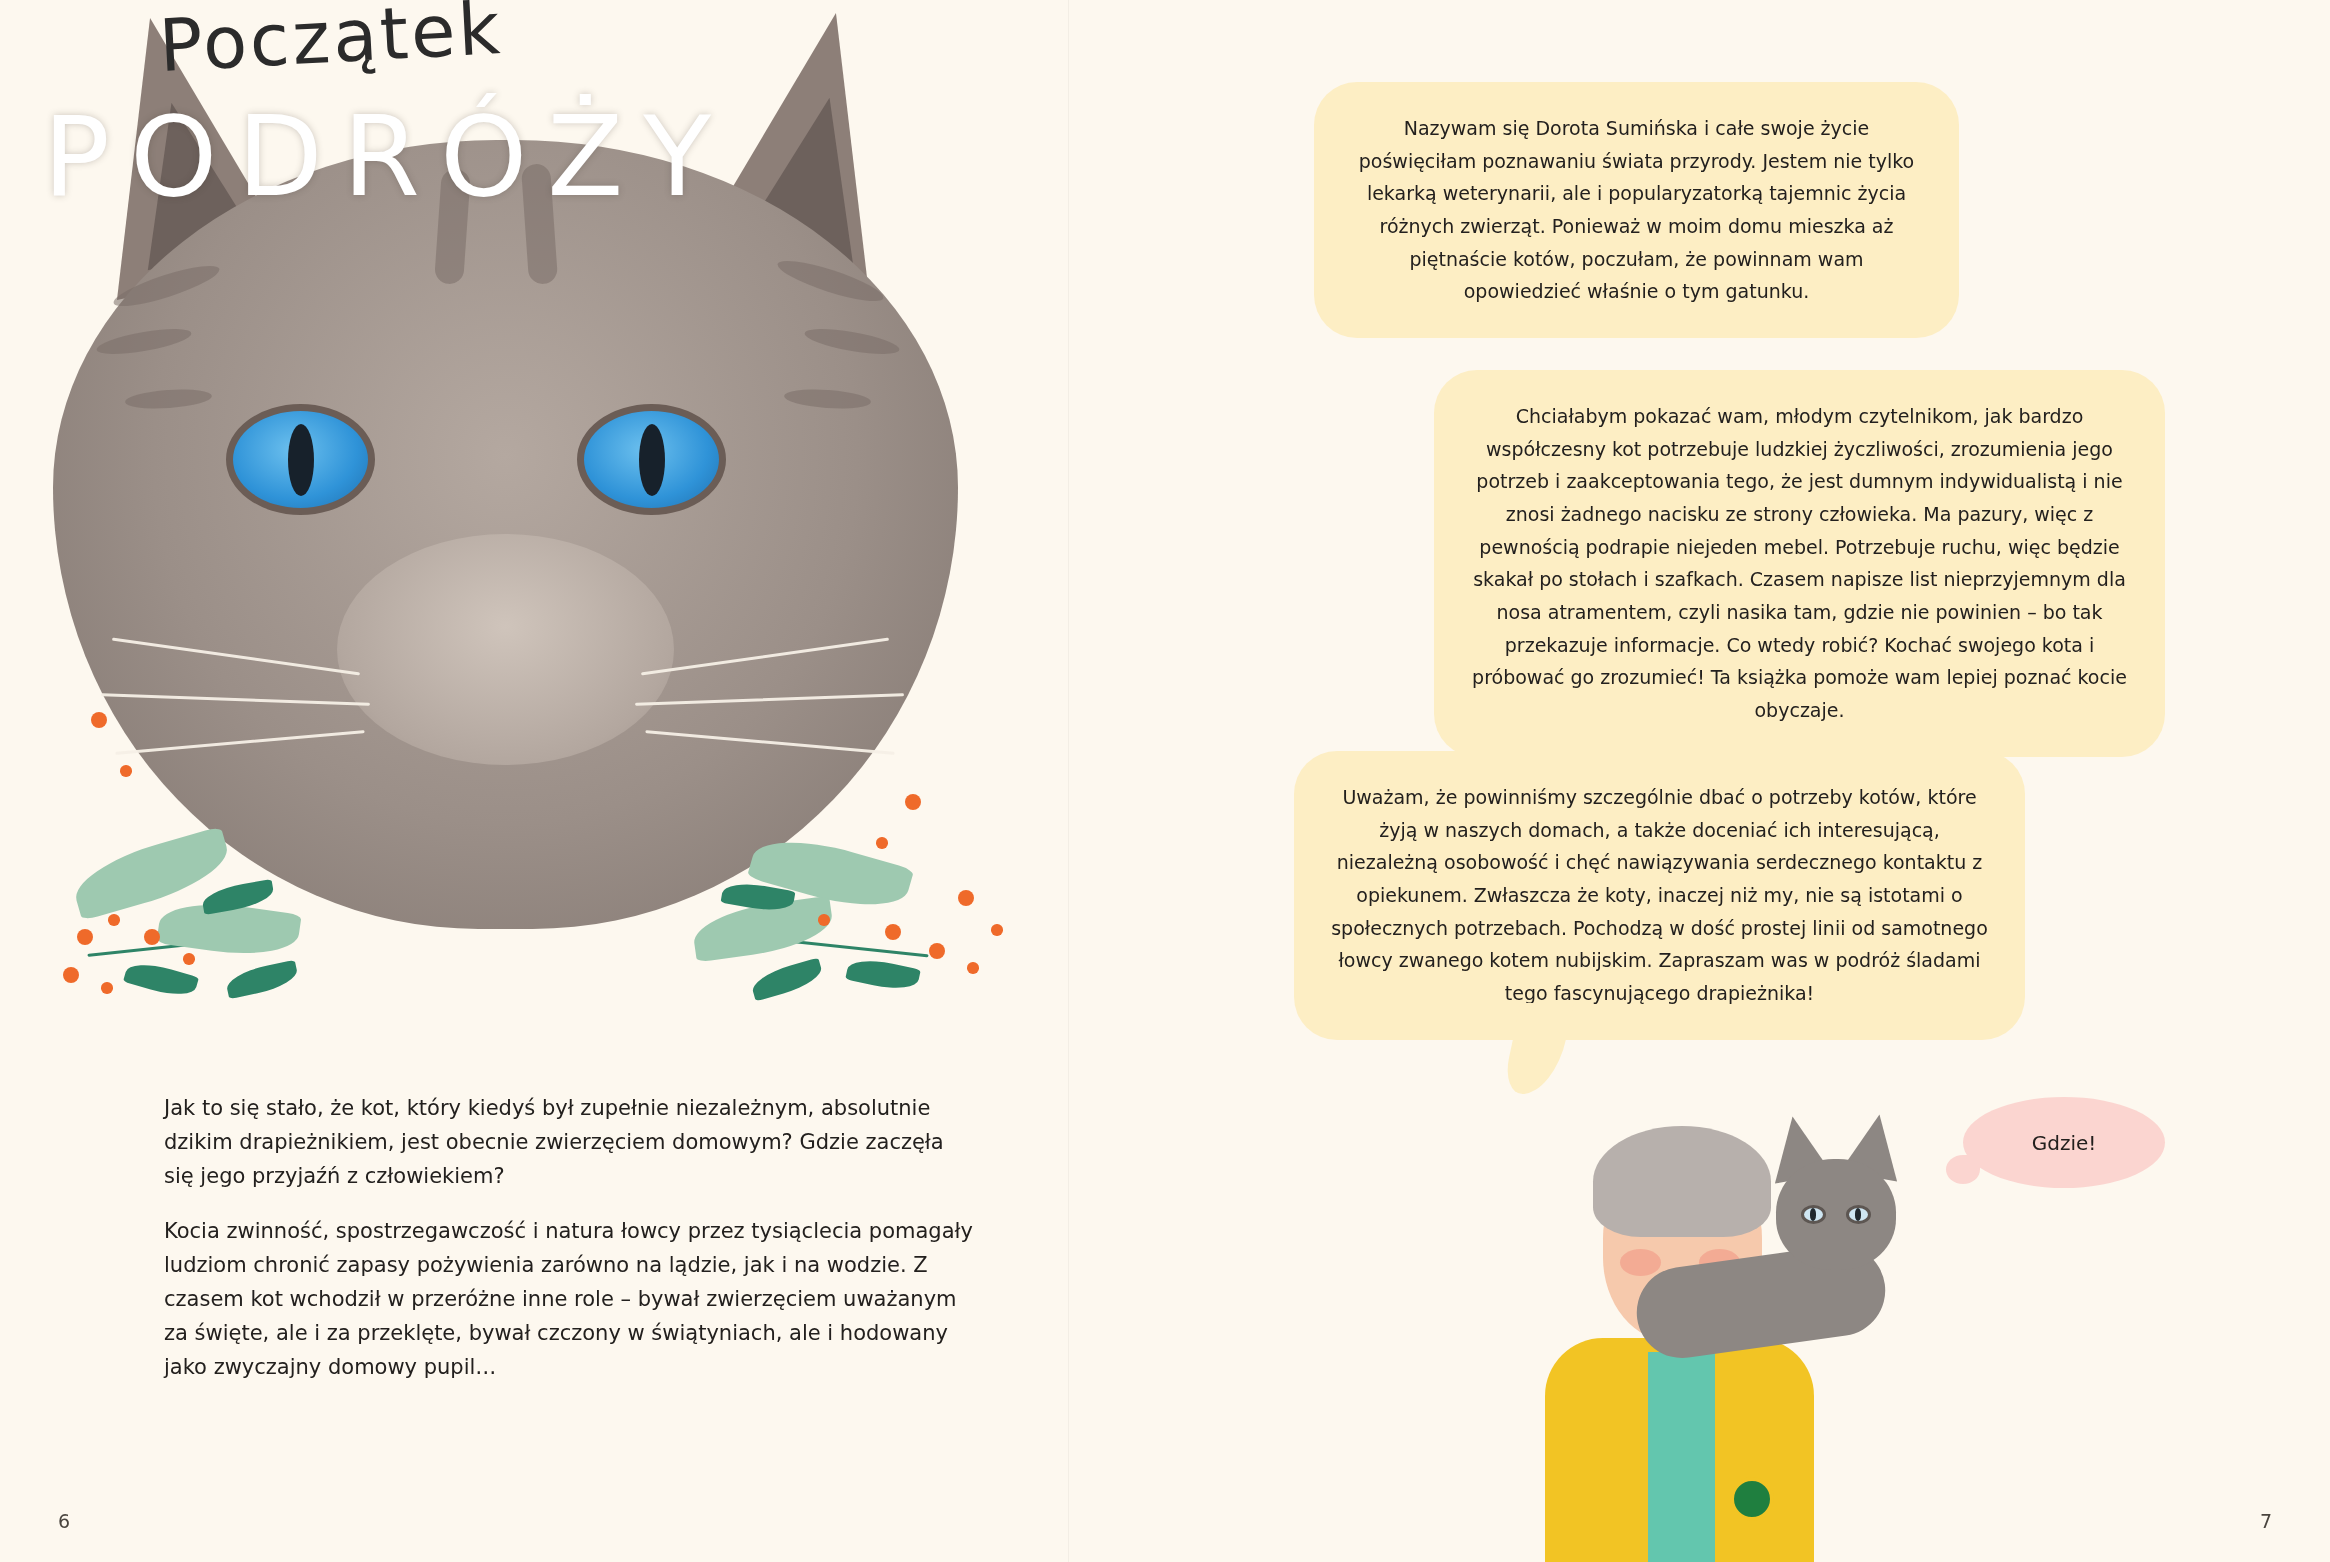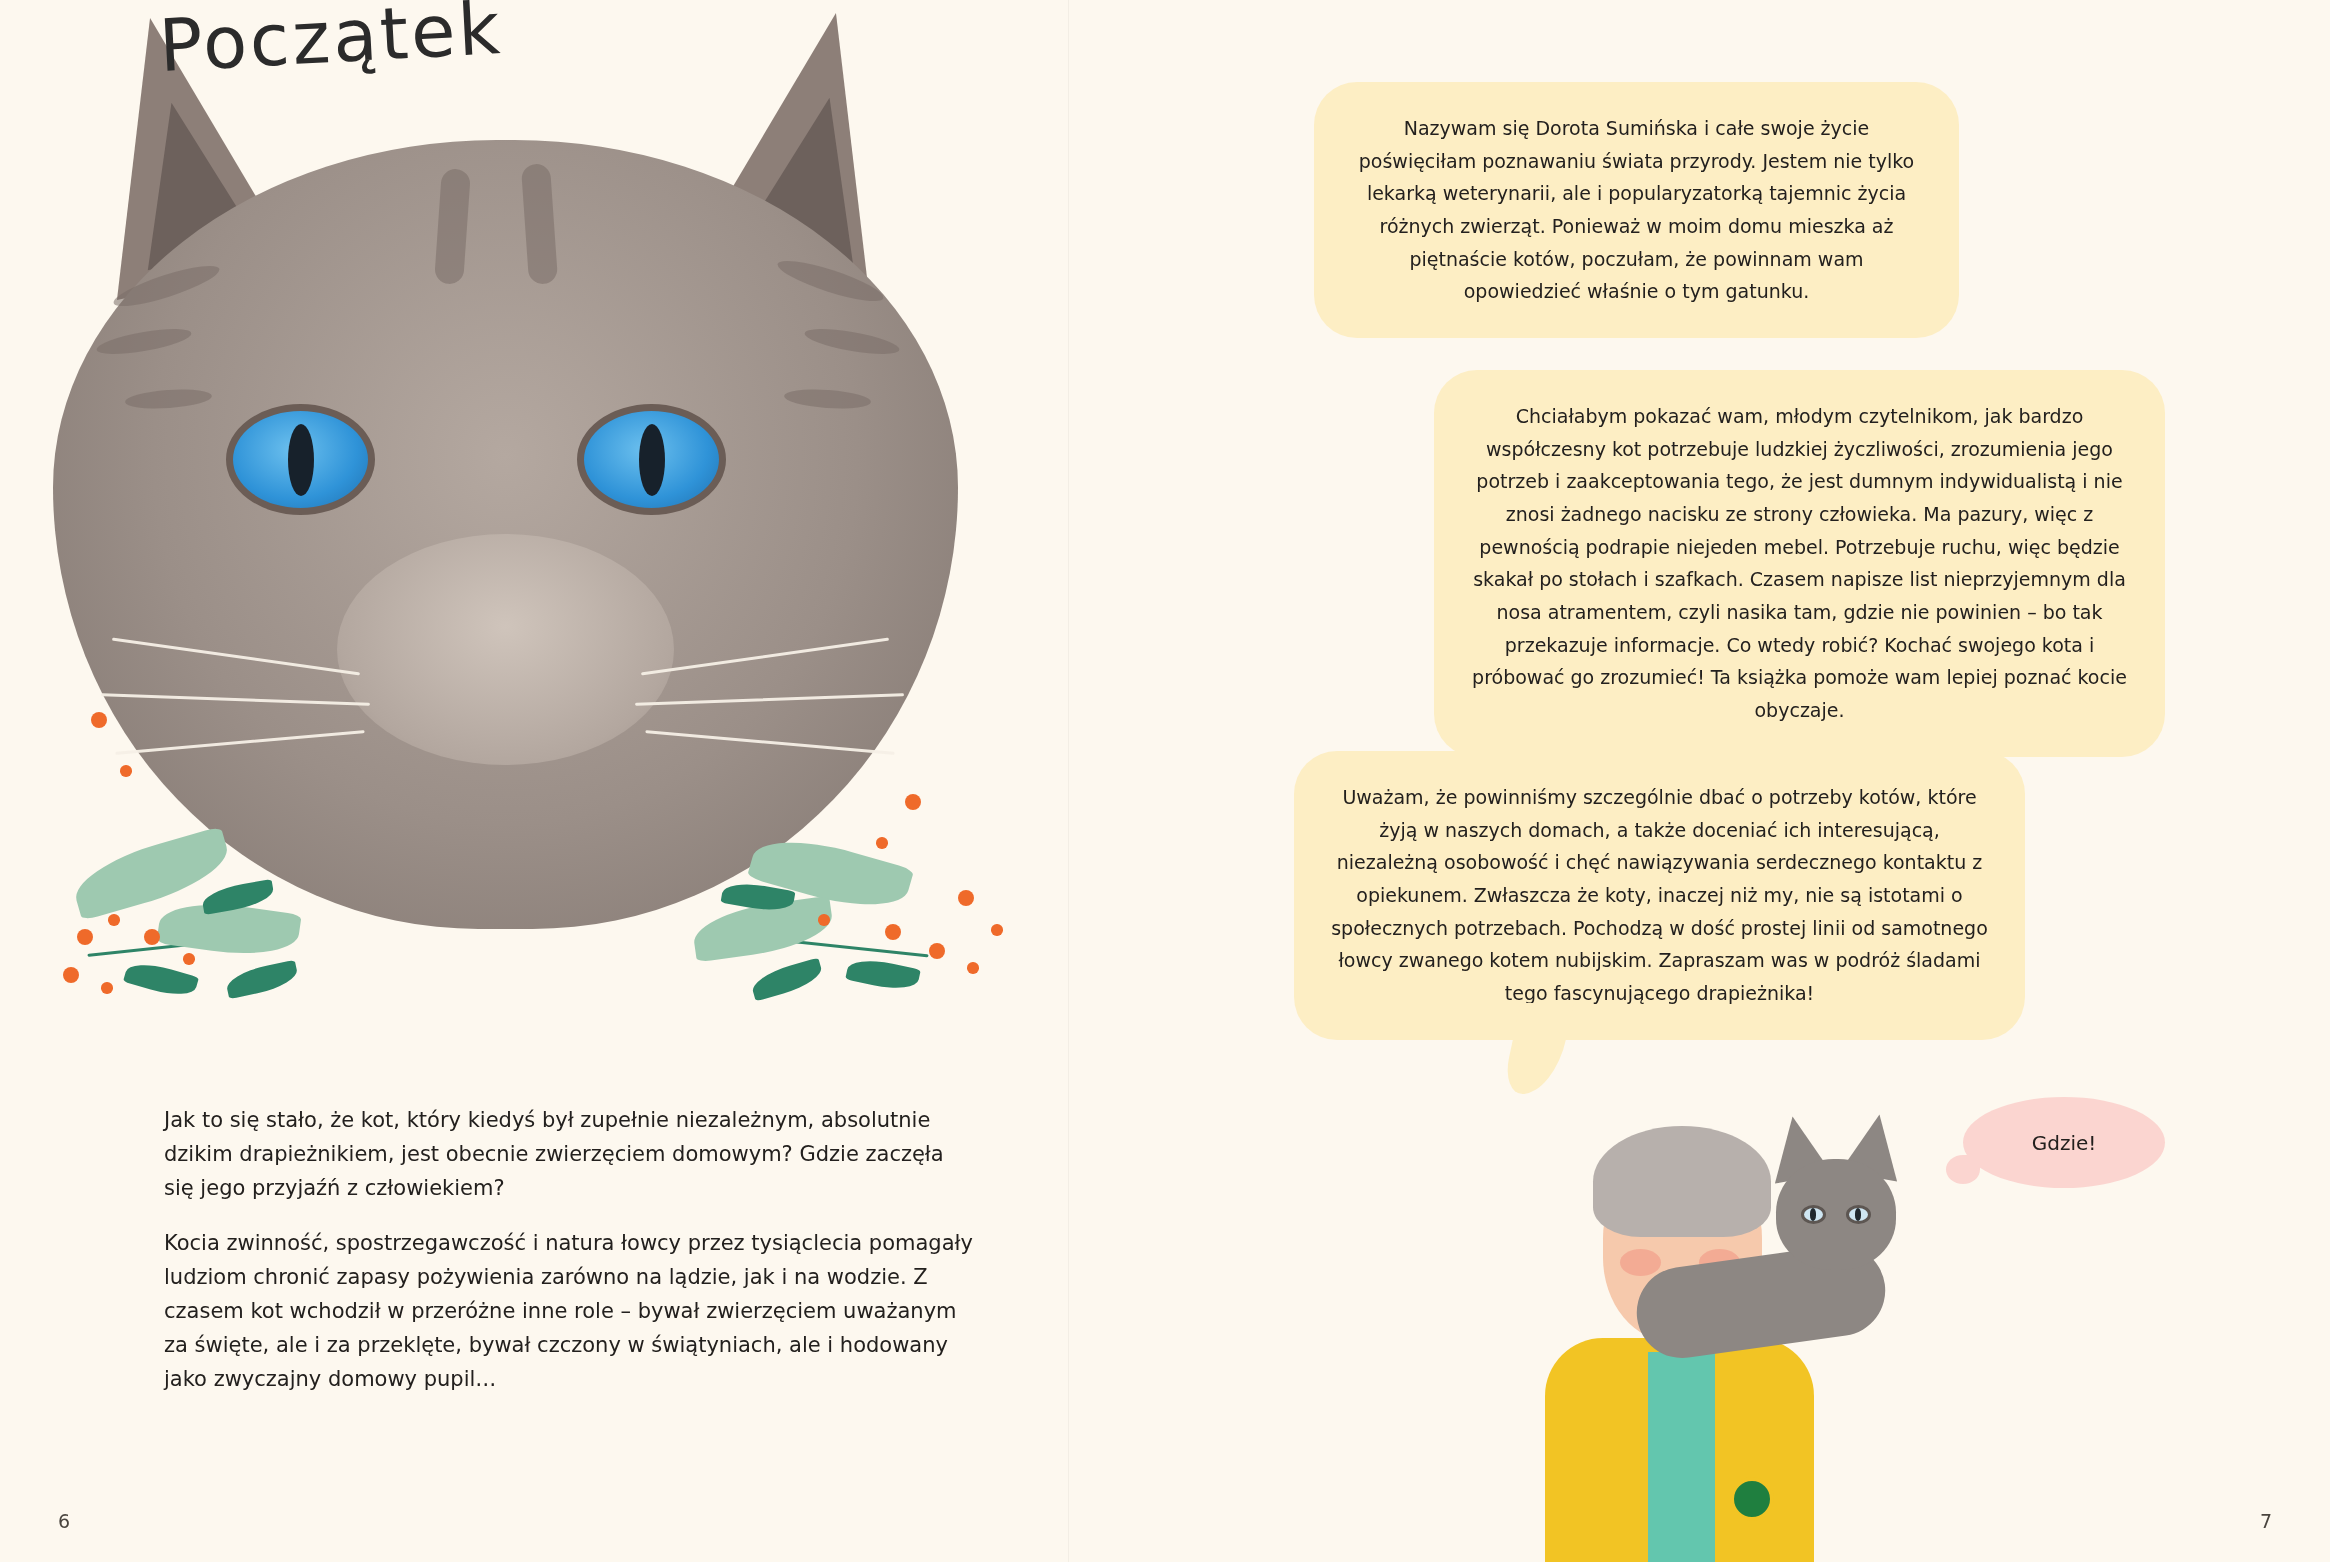--- a/index.html
+++ b/index.html
@@ -111,21 +111,21 @@
   .leaf-dark{background:#2e8467;}
   .berry{position:absolute;width:16.4px;height:16.4px;border-radius:50%;background:#ef6a2a;}
   .berry-s{width:11.5px;height:11.5px;}
   .stem{position:absolute;background:#2e8467;height:3.4px;border-radius:1.9px;}
 
   .body-text{
     position:absolute;left:164px;top:1087px;width:813px;
     font-family:"DejaVu Sans", sans-serif;
     font-size:21px;line-height:1.62;color:#23201e;
   }
-  .body-text p{margin:16px 0 21px 0;}
+  .body-text p{margin:4px 0 21px 0;}
 
   .folio{
     position:absolute;bottom:31px;
     font-family:"DejaVu Sans", sans-serif;
     font-size:19px;color:#4a453f;
   }
   .folio-left{left:58px;}
   .folio-right{right:58px;}
 
   
@@ -243,20 +243,21 @@
       <div class="muzzle"></div>
 
       <div class="whisker" style="left:111px;top:674px;width:250px;transform:rotate(8deg);"></div>
       <div class="whisker" style="left:101px;top:717px;width:269px;transform:rotate(2deg);"></div>
       <div class="whisker" style="left:115px;top:760px;width:250px;transform:rotate(-5deg);"></div>
       <div class="whisker" style="left:640px;top:674px;width:250px;transform:rotate(-8deg);"></div>
       <div class="whisker" style="left:635px;top:717px;width:269px;transform:rotate(-2deg);"></div>
       <div class="whisker" style="left:645px;top:760px;width:250px;transform:rotate(5deg);"></div>
 
       <div class="title-poczatek">Początek</div>
+      <div class="title-podrozy">PODRÓŻY</div>
     </div>
 
     <div>
       <div class="stem" style="left:87px;top:943px;width:207px;transform:rotate(-6deg);"></div>
       <div class="leaf" style="left:72px;top:847px;width:159px;height:53px;transform:rotate(-16deg);"></div>
       <div class="leaf" style="left:159px;top:905px;width:140px;height:48px;transform:rotate(8deg);"></div>
       <div class="leaf leaf-dark" style="left:202px;top:885px;width:72px;height:24px;transform:rotate(-10deg);"></div>
       <div class="leaf leaf-dark" style="left:125px;top:967px;width:72px;height:25px;transform:rotate(16deg);"></div>
       <div class="leaf leaf-dark" style="left:226px;top:967px;width:72px;height:25px;transform:rotate(-12deg);"></div>
       <div class="berry" style="left:91px;top:712px;"></div>

